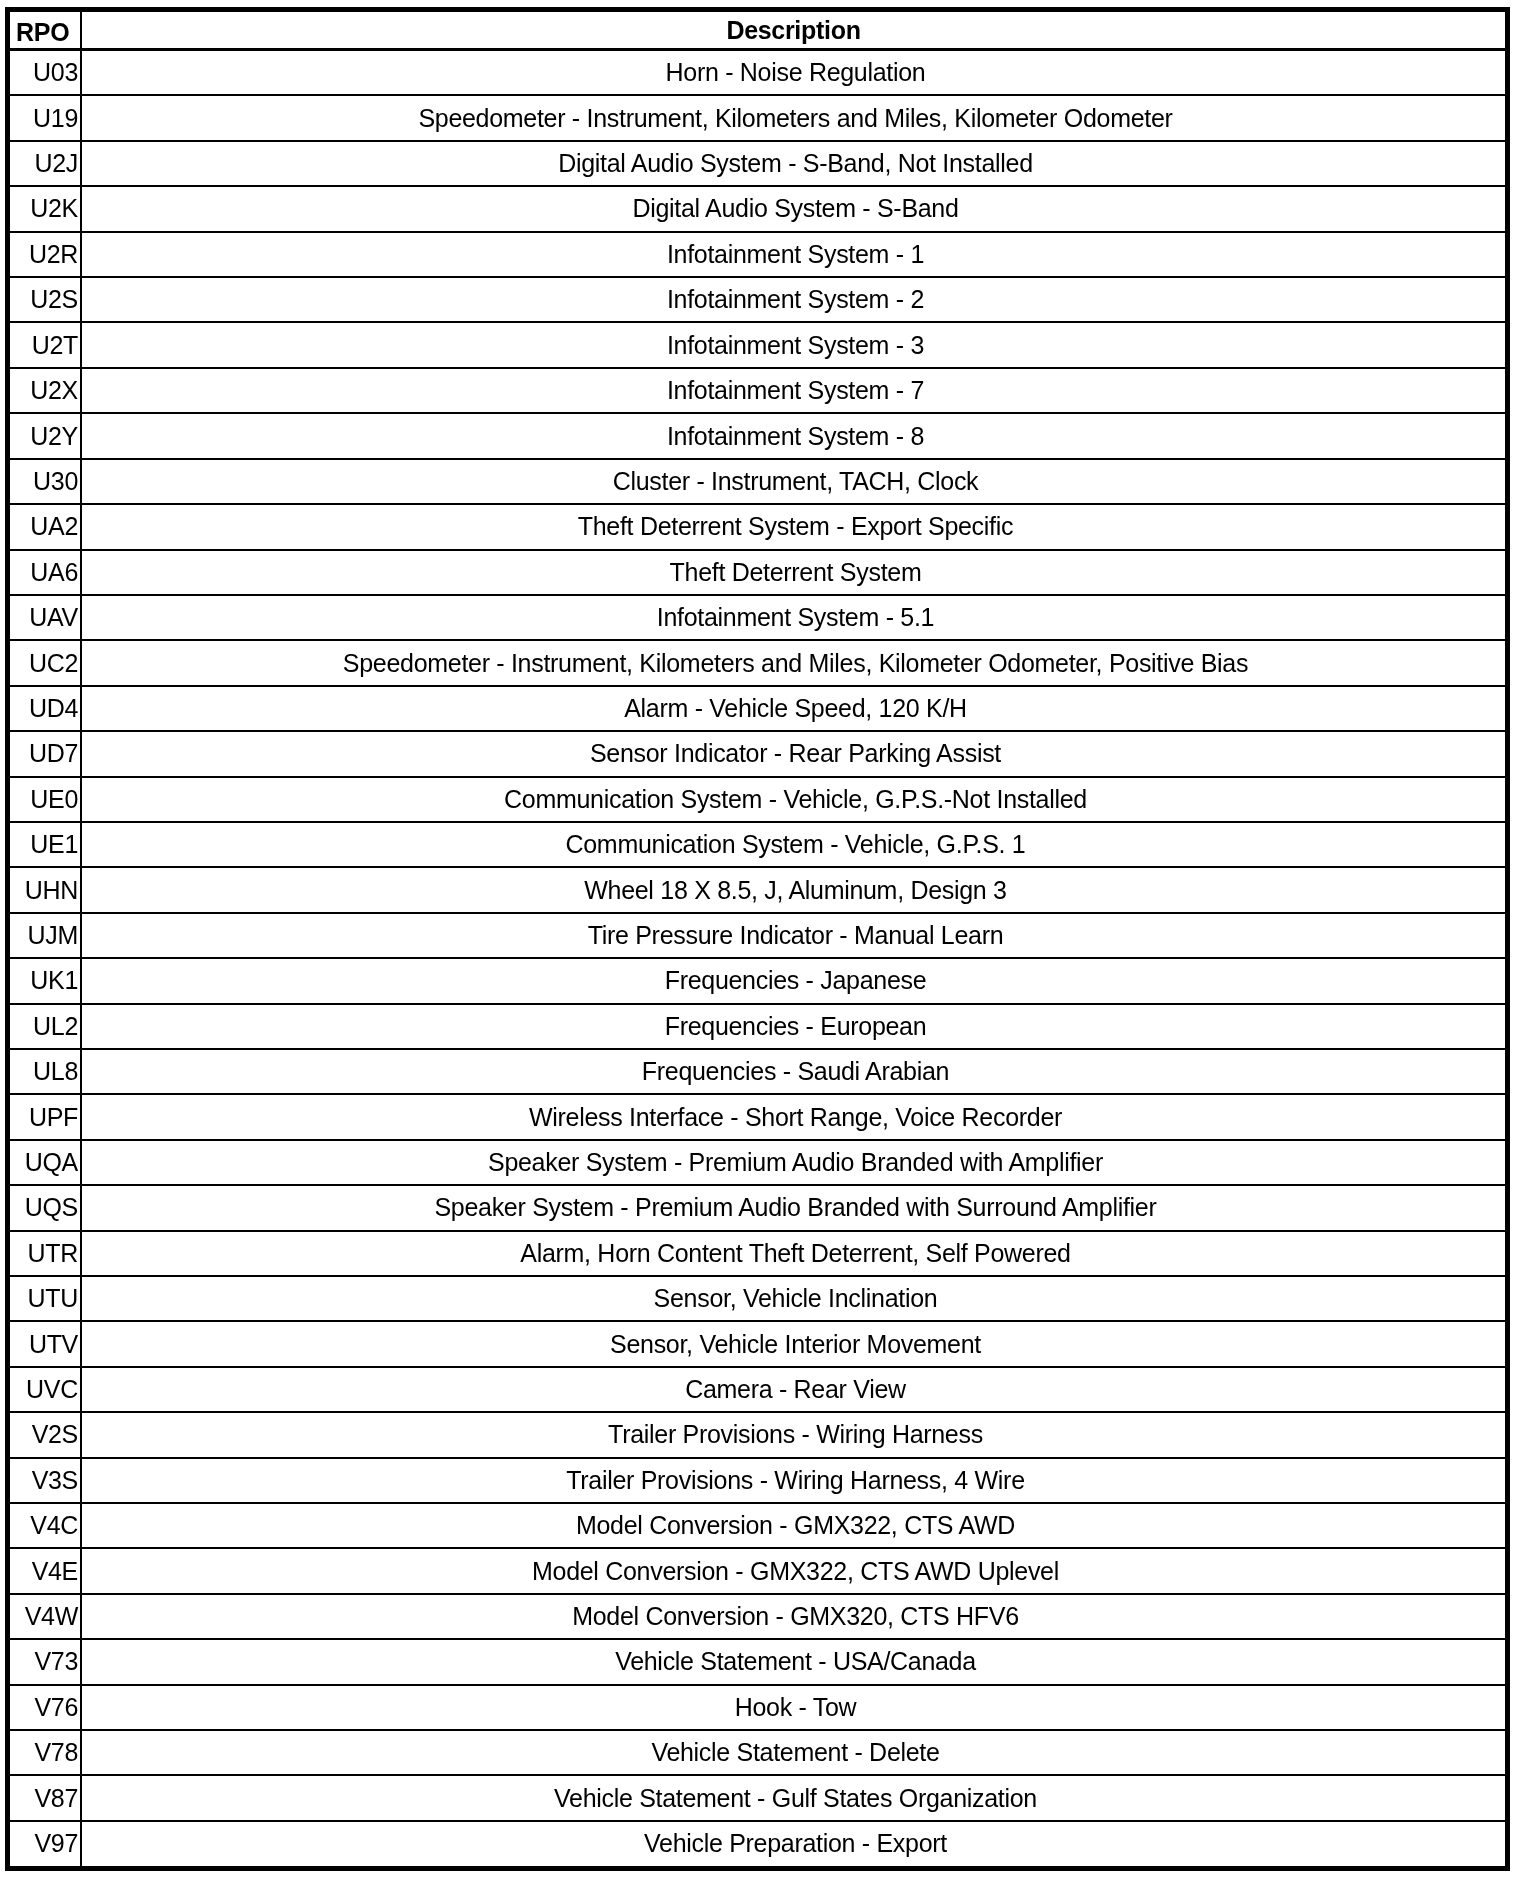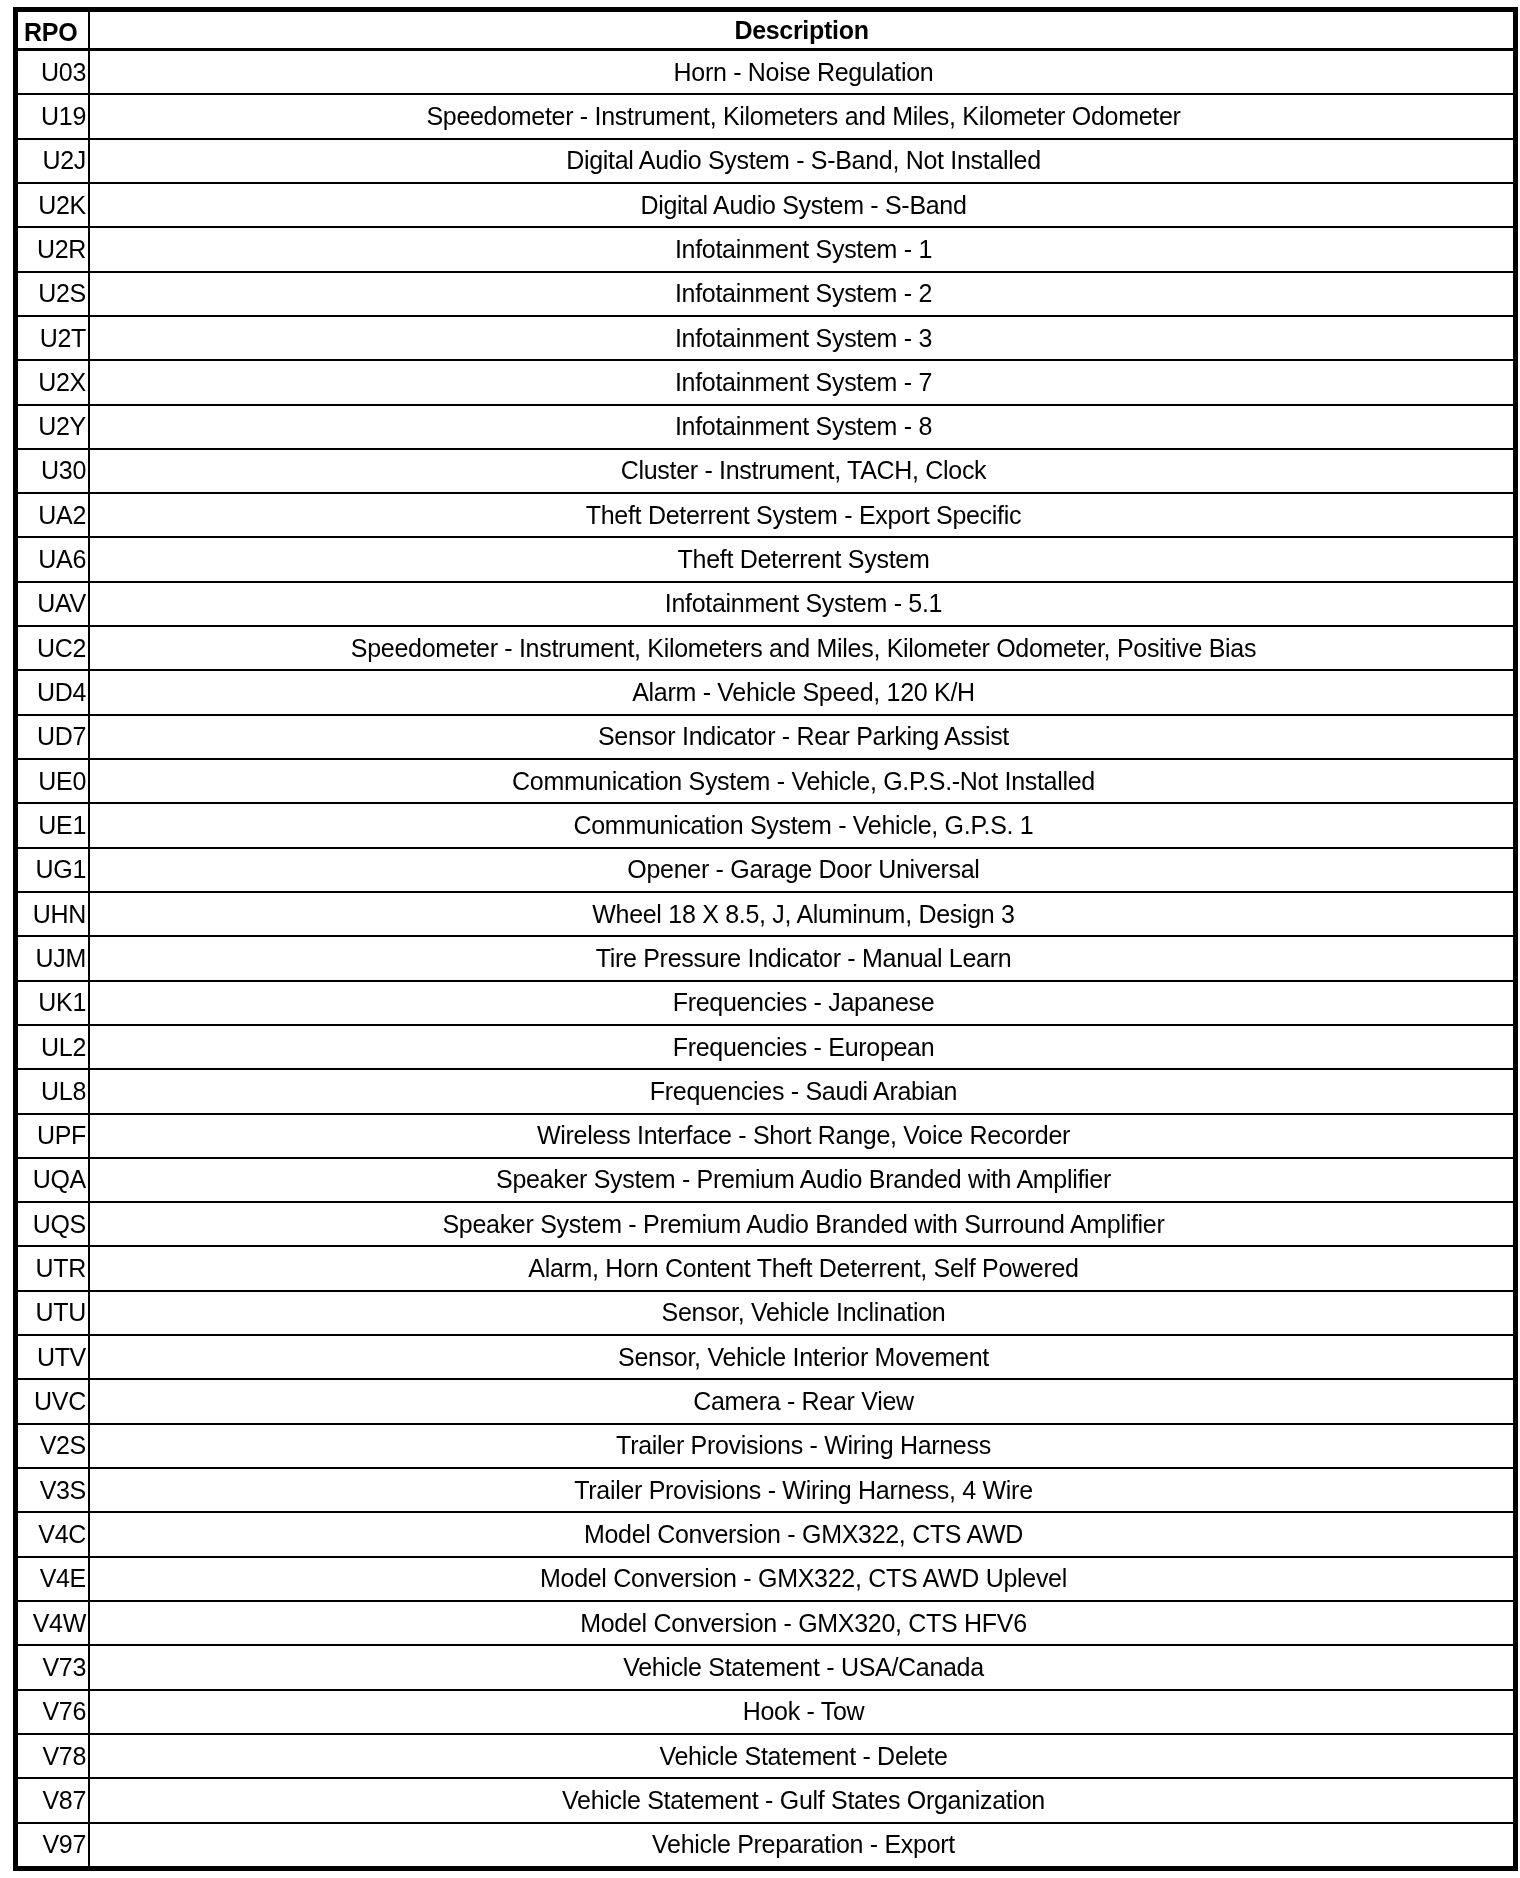--- a/index.html
+++ b/index.html
@@ -11,21 +11,21 @@
     position: relative;
     width: 1520px;
     height: 1878px;
     background: #ffffff;
     overflow: hidden;
     font-family: "Liberation Sans", sans-serif;
     color: #000000;
   }
   table.rpo-table {
     position: absolute;
-    left: 13px;
+    left: 5px;
     top: 7px;
     width: 1505px;
     height: 1864px;
     border-collapse: collapse;
     table-layout: fixed;
     border: 5px solid #000000;
     background: #ffffff;
   }
   table.rpo-table th,
   table.rpo-table td {
@@ -164,24 +164,20 @@
   <tr>
     <td class="code-cell">UE0</td>
     <td class="desc-cell">Communication System - Vehicle, G.P.S.-Not Installed</td>
   </tr>
 
   <tr>
     <td class="code-cell">UE1</td>
     <td class="desc-cell">Communication System - Vehicle, G.P.S. 1</td>
   </tr>
 
-  <tr>
-    <td class="code-cell">UG1</td>
-    <td class="desc-cell">Opener - Garage Door Universal</td>
-  </tr>
 
   <tr>
     <td class="code-cell">UHN</td>
     <td class="desc-cell">Wheel 18 X 8.5, J, Aluminum, Design 3</td>
   </tr>
 
   <tr>
     <td class="code-cell">UJM</td>
     <td class="desc-cell">Tire Pressure Indicator - Manual Learn</td>
   </tr>

